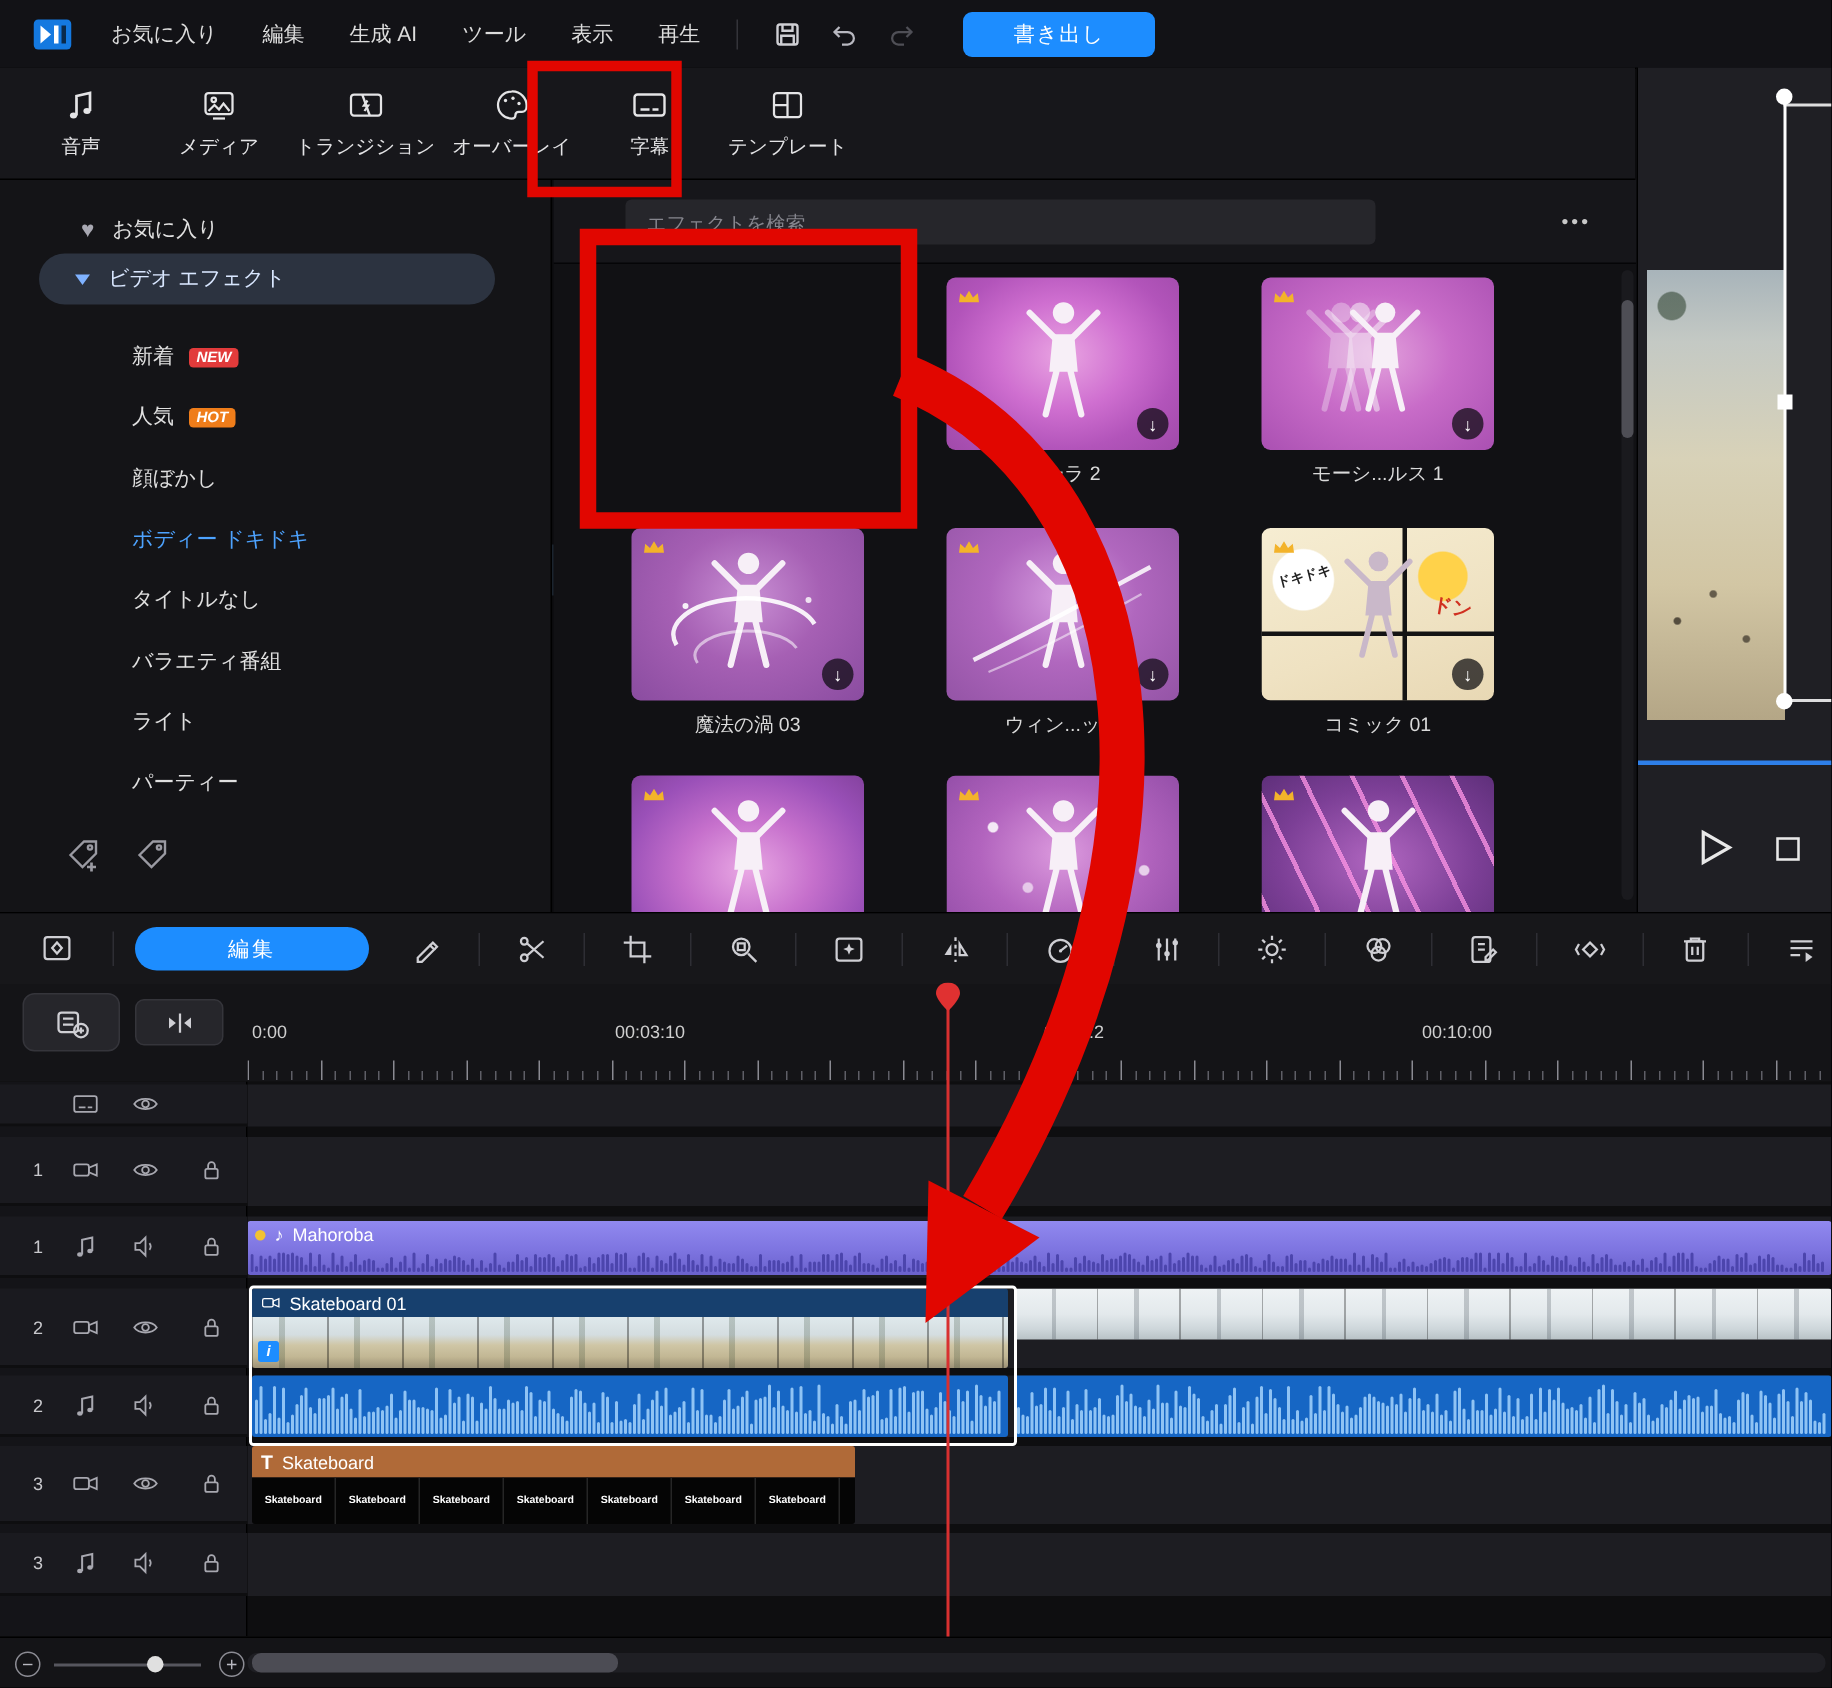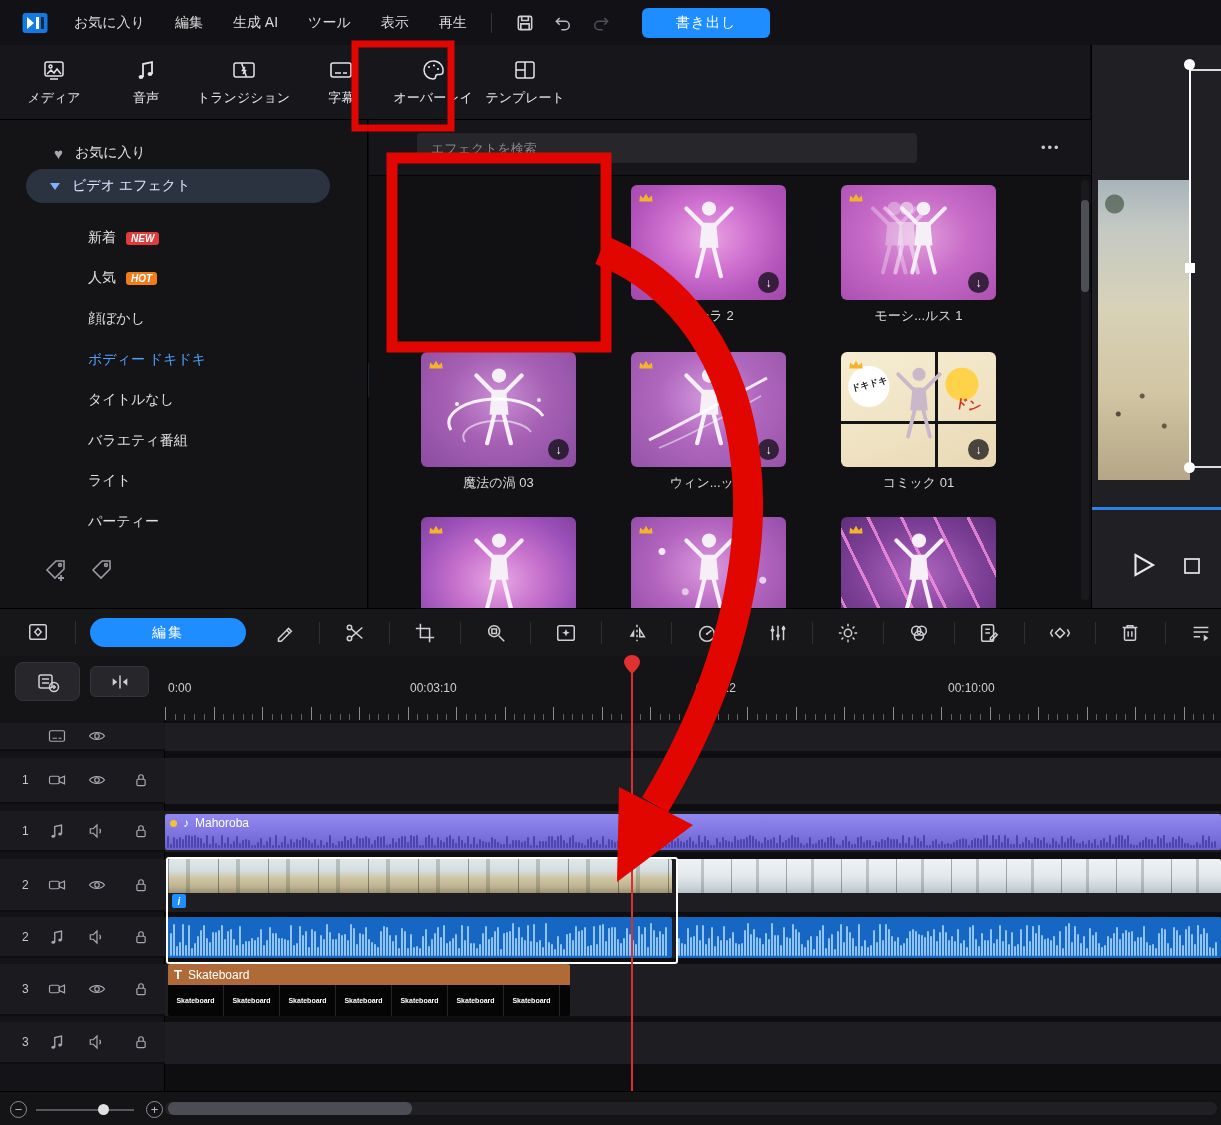--- a/index.html
+++ b/index.html
@@ -230,56 +230,56 @@
       <svg viewBox="0 0 24 24" width="20" height="20" stroke="#4f4f56" fill="none" stroke-width="1.8">
           <path d="M16 6 L20 10 L16 14"></path>
           <path d="M20 10 H9.5 a5 5 0 0 0 0 10 H14"></path>
         </svg>
     </div>
     <button class="export-btn">書き出し</button>
   </header>
 
   <div class="tabbar">
     <div class="tab">
+      <svg class="tic" viewBox="0 0 24 24" width="24" height="24" color="#e4e4e6">
+          <use href="#i-note"></use>
+        </svg>
+      <span class="tlabel">音声</span>
+    </div>
+    <div class="tab">
       <svg class="tic" viewBox="0 0 24 24" width="24" height="24" stroke="currentColor" fill="none" stroke-width="1.5">
           <rect x="3" y="4" width="18" height="14" rx="2"></rect>
           <circle cx="8.5" cy="8.5" r="1.5"></circle>
           <path d="M5 16 l4 -4 3 3 3 -4 4 5"></path>
           <path d="M8 21 H16"></path>
         </svg>
       <span class="tlabel">メディア</span>
     </div>
     <div class="tab">
-      <svg class="tic" viewBox="0 0 24 24" width="24" height="24" color="#e4e4e6">
-          <use href="#i-note"></use>
-        </svg>
-      <span class="tlabel">音声</span>
-    </div>
-    <div class="tab">
       <svg viewBox="0 0 24 24" width="24" height="24" stroke="currentColor" fill="none" stroke-width="1.5">
           <rect x="2" y="5" width="20" height="14" rx="2"></rect>
           <path d="M9.5 5 L14.5 19"></path>
           <path d="M13 9 l-2.4 3.4 h2.8 L11 16"></path>
         </svg>
       <span class="tlabel">トランジション</span>
-    </div>
-    <div class="tab">
-      <svg viewBox="0 0 24 24" width="24" height="24" color="#e4e4e6">
-          <use href="#i-sub"></use>
-        </svg>
-      <span class="tlabel">字幕</span>
     </div>
     <div class="tab">
       <svg viewBox="0 0 24 24" width="24" height="24" stroke="currentColor" fill="none" stroke-width="1.5">
           <path d="M12 3 a9 9 0 1 0 0 18 c1.6 0 2.6 -1 2.6 -2.2 0 -1.5 1 -2.3 2.3 -2.3 H19 a3 3 0 0 0 3 -3 A9.5 9.5 0 0 0 12 3 Z"></path>
           <circle cx="8" cy="9" r="1.1" fill="currentColor" stroke="none"></circle>
           <circle cx="13" cy="7.5" r="1.1" fill="currentColor" stroke="none"></circle>
           <circle cx="17" cy="11" r="1.1" fill="currentColor" stroke="none"></circle>
         </svg>
       <span class="tlabel">オーバーレイ</span>
+    </div>
+    <div class="tab">
+      <svg viewBox="0 0 24 24" width="24" height="24" color="#e4e4e6">
+          <use href="#i-sub"></use>
+        </svg>
+      <span class="tlabel">字幕</span>
     </div>
     <div class="tab">
       <svg viewBox="0 0 24 24" width="24" height="24" stroke="currentColor" fill="none" stroke-width="1.5">
           <rect x="3" y="4" width="18" height="16" rx="2"></rect>
           <path d="M12 4 V20 M3 12 H12"></path>
         </svg>
       <span class="tlabel">テンプレート</span>
     </div>
   </div>
 
@@ -1104,20 +1104,26 @@
             <div class="wbar" style="height: 25.018%;"></div>
             <div class="wbar" style="height: 86.2887%;"></div>
             <div class="wbar" style="height: 51.3998%;"></div>
             <div class="wbar" style="height: 81.6215%;"></div>
             <div class="wbar" style="height: 42.8981%;"></div>
             <div class="wbar" style="height: 45.2838%;"></div>
           </div>
       </div>
 
       <div class="clip" style="left:168px;top:138px;width:504px;height:53px">
+        <div class="clip-head head-blue">
+          <svg viewBox="0 0 24 24" width="13" height="13" color="#fff">
+              <use href="#i-cam"></use>
+            </svg>
+          <span>Skateboard 01</span>
+        </div>
         <div class="strip strip-beach"></div>
         <div class="info-badge">i</div>
       </div>
       <div class="clip audio-clip" style="left:168px;top:196px;width:504px;height:41px">
         <div class="wave wave-blue" style="left:2px;right:2px;bottom:2px;height:37px">
             <div class="wbar" style="height: 63.2966%;"></div>
             <div class="wbar" style="height: 85.2291%;"></div>
             <div class="wbar" style="height: 27.4468%;"></div>
             <div class="wbar" style="height: 36.5814%;"></div>
             <div class="wbar" style="height: 87.274%;"></div>

